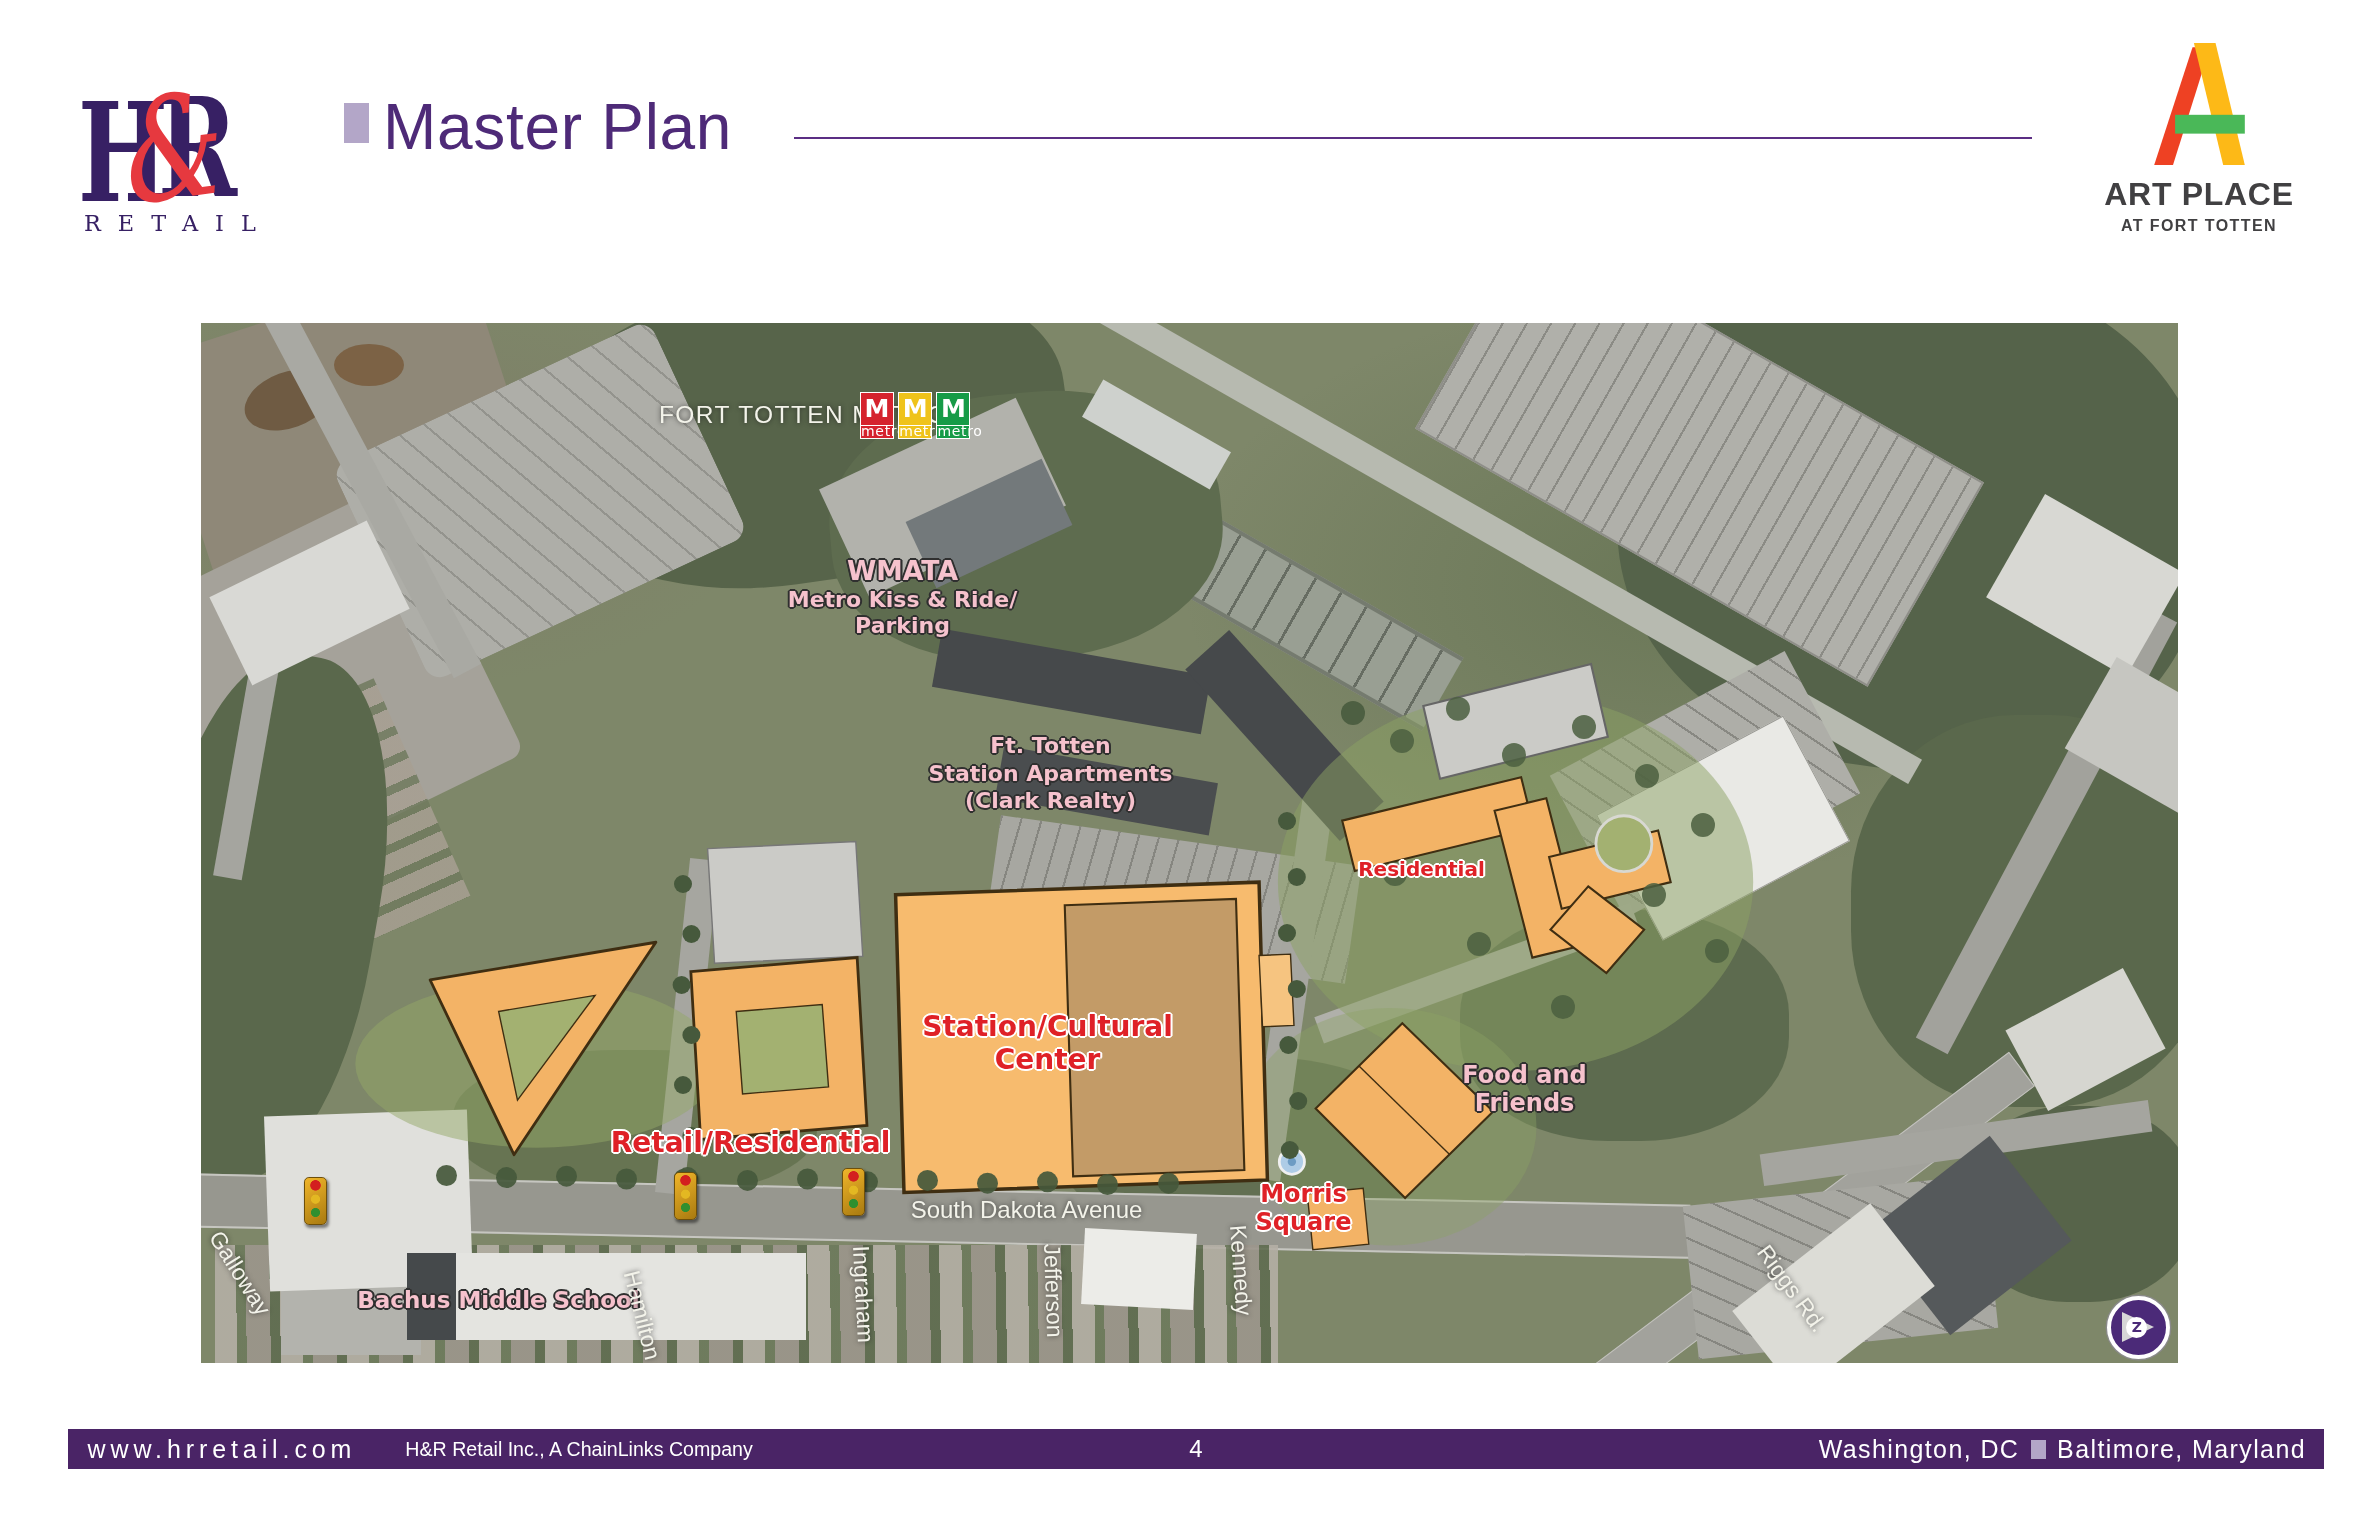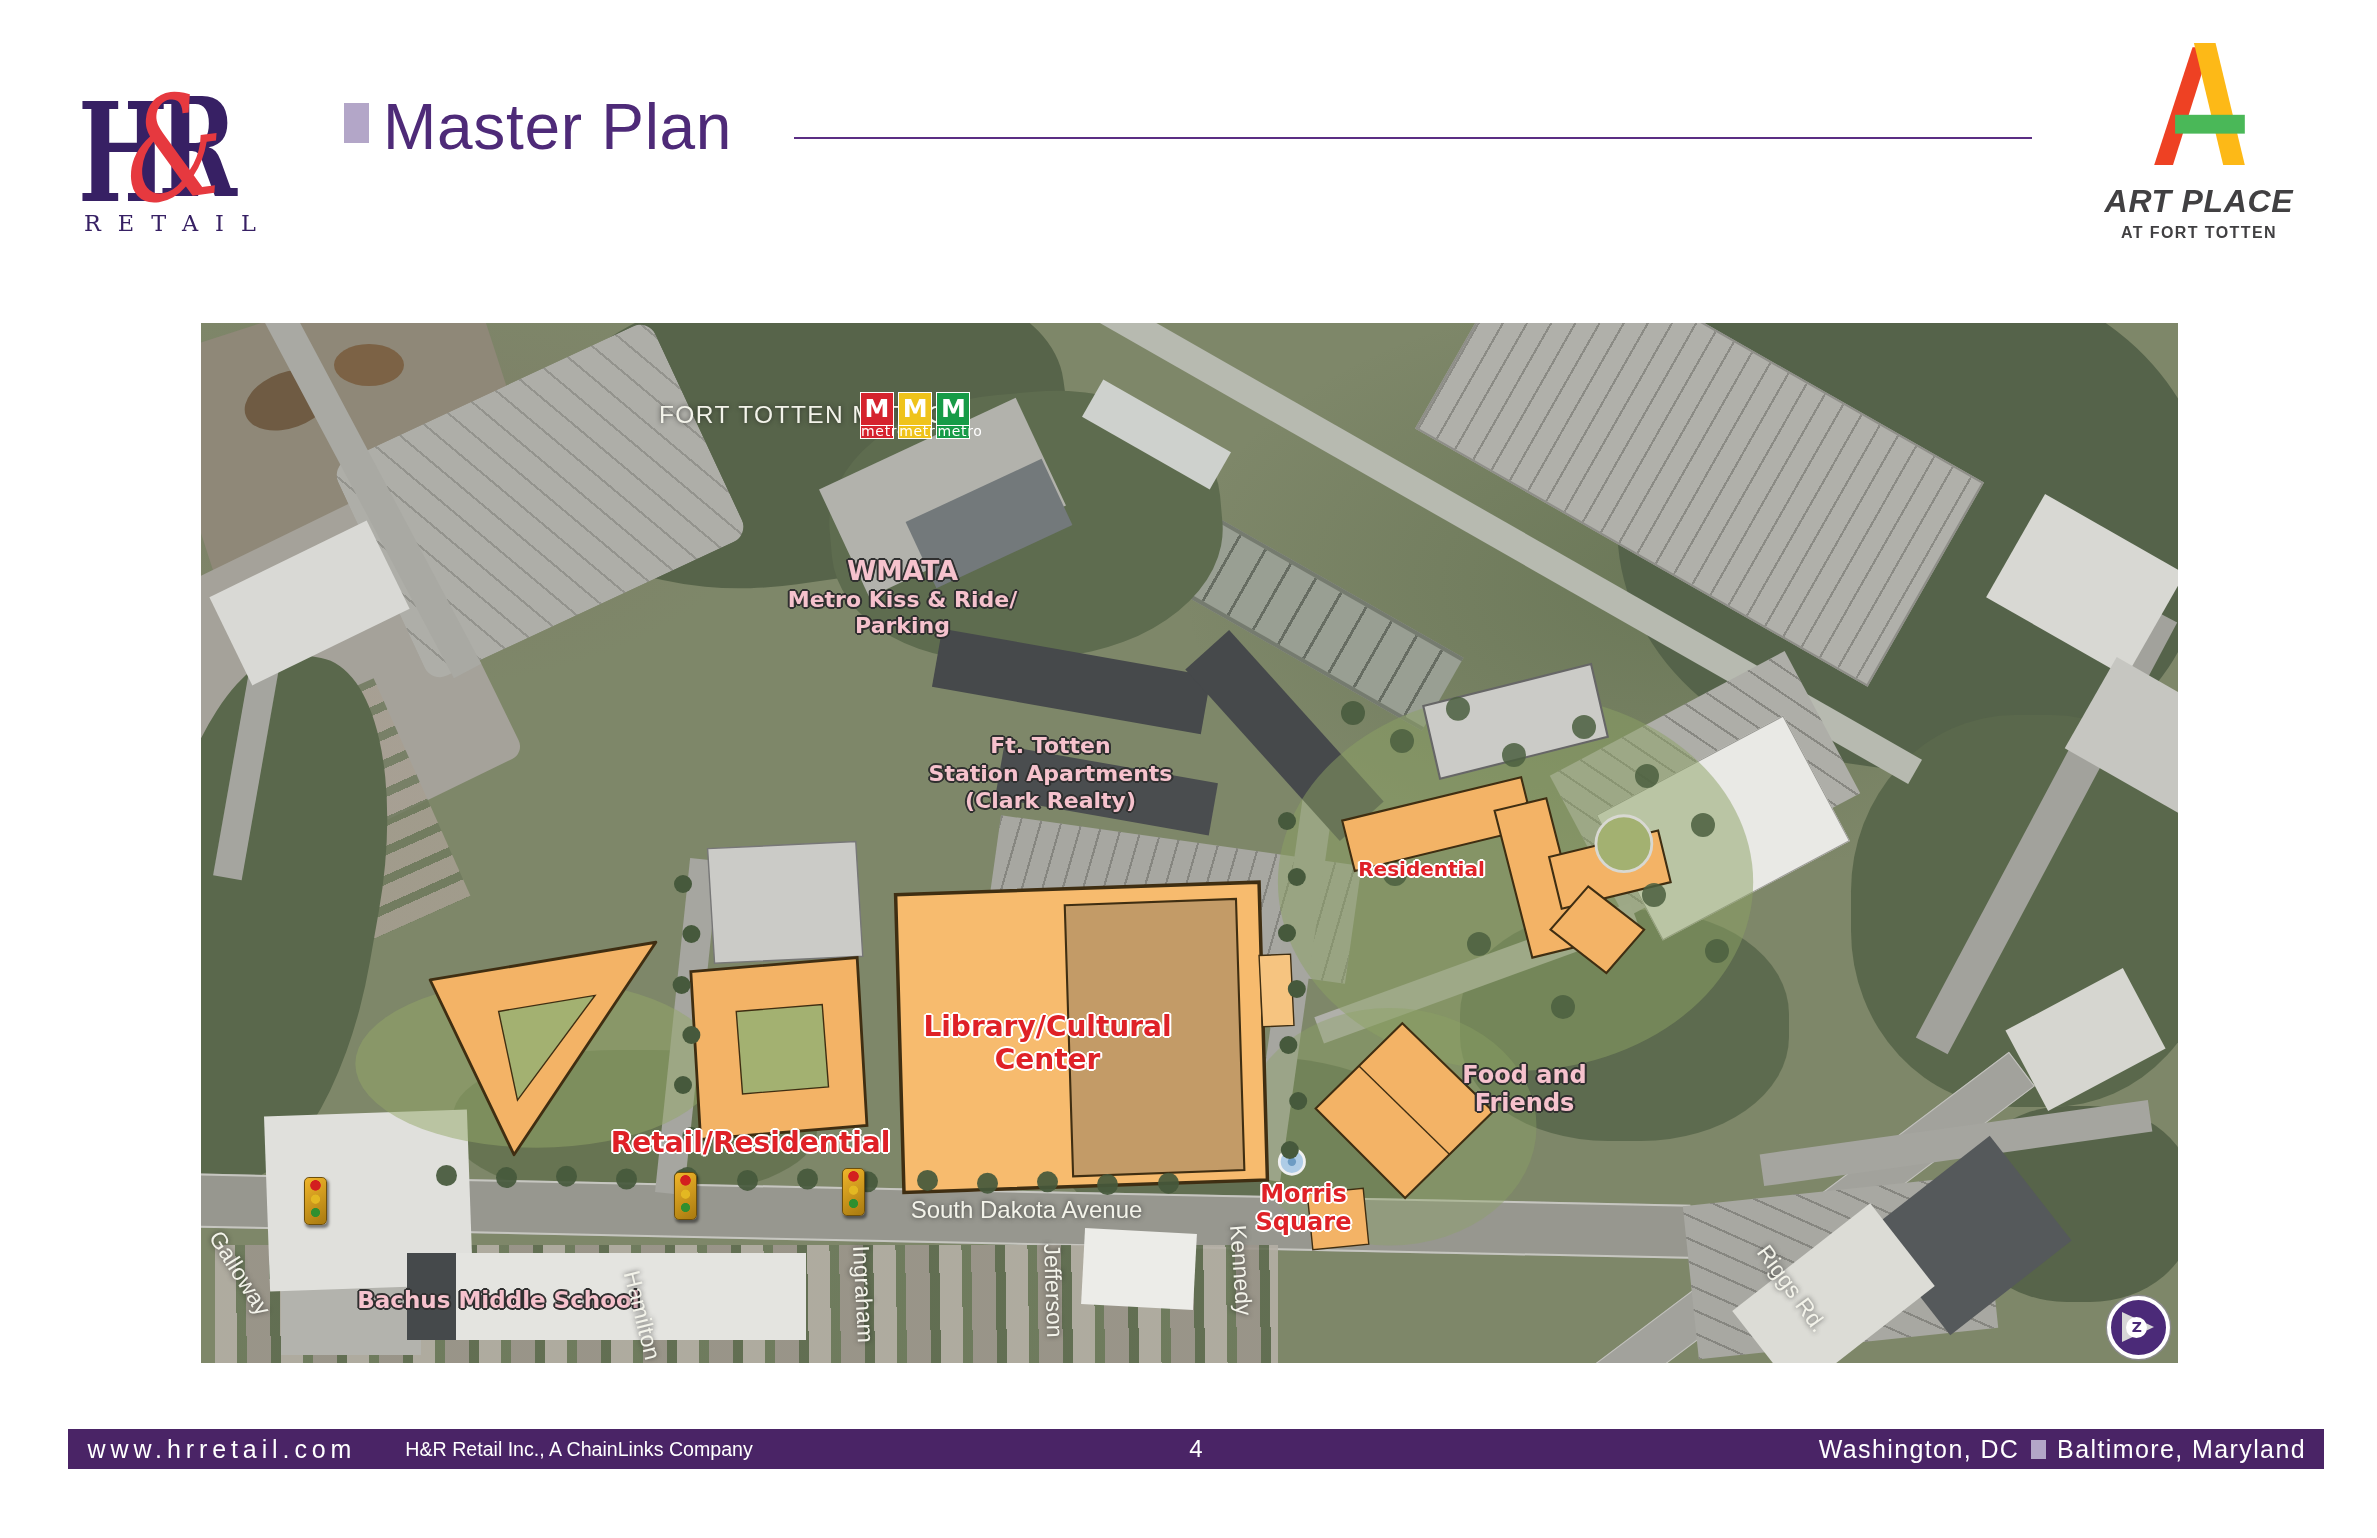--- a/index.html
+++ b/index.html
@@ -13,21 +13,21 @@
   #hr-r{left:81px;top:9.8px;}
   #hr-amp{position:absolute;left:42px;top:14px;font-family:"DejaVu Serif",serif;font-style:italic;
     font-size:143px;line-height:1;color:#e6393f;z-index:3;transform:scaleX(.78) rotate(-6deg);transform-origin:left top;}
   #hr-retail{position:absolute;left:7px;top:140px;width:203px;font-family:"DejaVu Serif",serif;
     font-size:22.4px;letter-spacing:17px;color:#372064;white-space:nowrap;}
   #title-bullet{left:344px;top:103px;width:25px;height:40px;background:#b3a6c8;}
   #page-title{left:383px;top:90px;font-size:64px;font-weight:300;color:#4e2a78;letter-spacing:0.7px;white-space:nowrap;}
   #title-line{left:794px;top:137px;width:1238px;height:2.1px;background:#5b2e84;}
   #artplace{left:2094px;top:43px;width:210px;text-align:center;}
   #artplace svg{display:block;margin:0 auto;}
-  #artplace-name{margin-top:18px;font-size:32px;font-weight:bold;color:#414042;letter-spacing:0.7px;white-space:nowrap;font-style:italic;}
+  #artplace-name{margin-top:11px;font-size:32px;font-weight:bold;color:#414042;letter-spacing:0.7px;white-space:nowrap;}
   #artplace-sub{margin-top:4.2px;font-size:16px;font-weight:bold;color:#414042;letter-spacing:1.4px;white-space:nowrap;}
   
   #map{left:201px;top:323px;width:1977px;height:1040px;overflow:hidden;
     background:
       radial-gradient(839px 489px at 75% 25%, rgba(70,90,55,.35), rgba(0,0,0,0) 60%),
       radial-gradient(629px 350px at 10% 15%, rgba(125,118,102,.55), rgba(0,0,0,0) 60%),
       #7e8769;}
   #map .bg{position:absolute;z-index:1;}
   #map .rd{position:absolute;z-index:2;}
   #map .bl{position:absolute;z-index:3;}
@@ -294,21 +294,21 @@
     <div>(Clark Realty)</div>
   </div>
 
   <div class="mlabel pink" id="lbl-wmata">
     <div class="l1">WMATA</div>
     <div class="l2">Metro Kiss &amp; Ride/</div>
     <div class="l2">Parking</div>
   </div>
 
   <div class="mlabel red" id="lbl-resid">Residential</div>
-  <div class="mlabel red" id="lbl-rcc">Library/Cultural Center</div>
+  <div class="mlabel red" id="lbl-rcc">Station/Cultural Center</div>
 
 
   <div class="mlabel pink" id="lbl-fof">Food and Friends</div>
   <div class="mlabel red" id="lbl-rr">Retail/Residential</div>
 
   <div class="mlabel red" id="lbl-ms">
     <div>Morris</div>
     <div>Square</div>
   </div>
 

